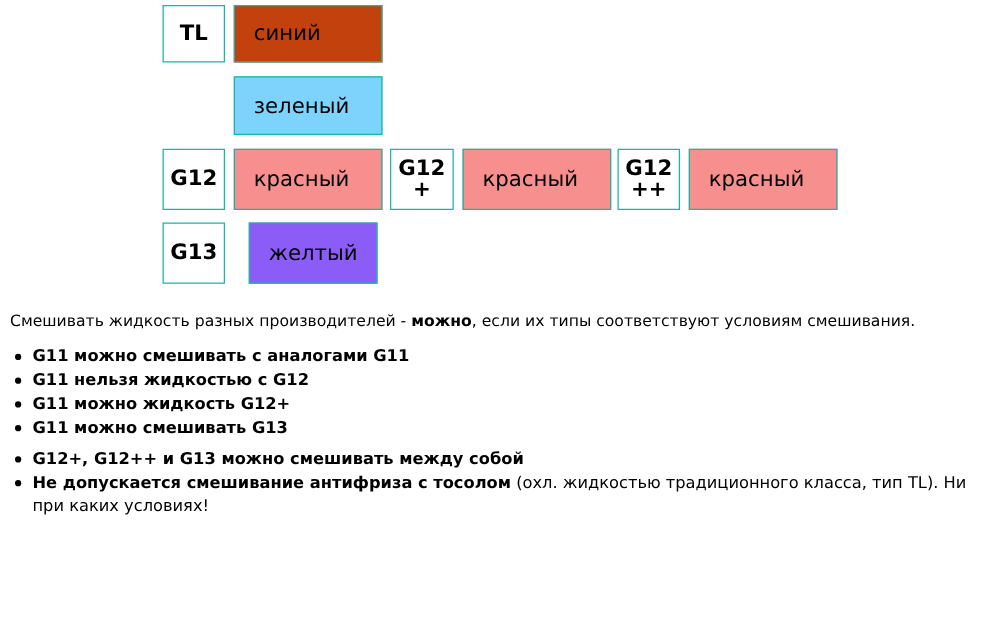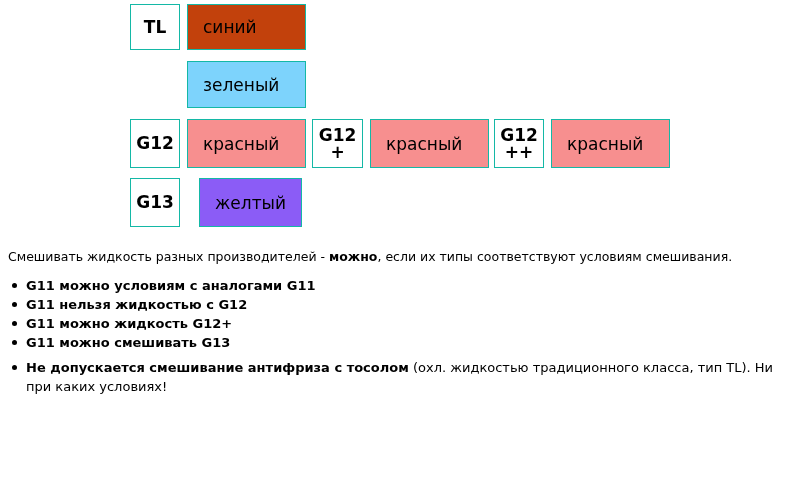--- a/index.html
+++ b/index.html
@@ -99,24 +99,25 @@
     </div>
     <div class="box color-box" style="left: 551px; top: 119px; width: 119px; height: 49px; background: rgb(247, 143, 143);">красный</div>
 
     <div class="box type-box" style="left:130px;top:178px;width:50px;height:49px;">G13</div>
     <div class="box color-box" style="left: 187px; top: 178px; width: 103px; height: 49px; background: #8b5cf6; margin-left: 12px;">желтый</div>
   </div>
 
   <p class="intro"><span>Смешивать жидкость разных производителей - </span><b>можно</b><span>, если их типы соответствуют условиям смешивания.</span></p>
 
   <ul class="rules">
-    <li>G11 можно условиям с аналогами G11</li>
+    <li>G11 можно смешивать с аналогами G11</li>
     <li>G11 нельзя жидкостью с G12</li>
     <li>G11 можно жидкость G12+</li>
     <li>G11 можно смешивать G13</li>
   </ul>
 
 
   <ul class="rules">
+    <li>G12+, G12++ и G13 можно смешивать между собой</li>
     <li><b>Не допускается смешивание антифриза с тосолом</b><span class="normal-part"> (охл. жидкостью традиционного класса, тип TL). Ни при каких условиях!</span></li>
   </ul>
 
 </div>
 
 </body></html>

